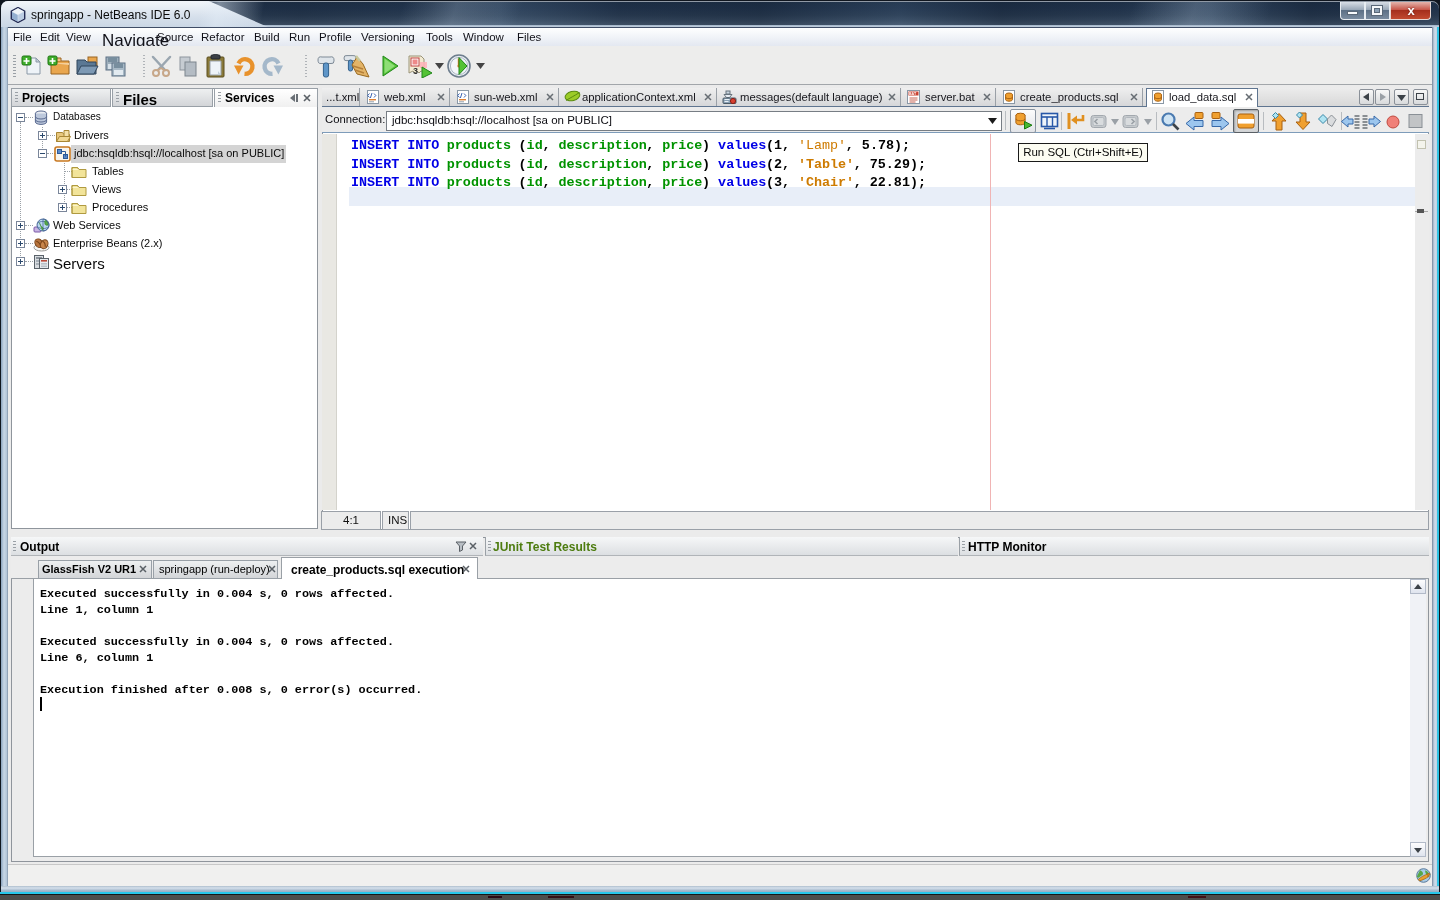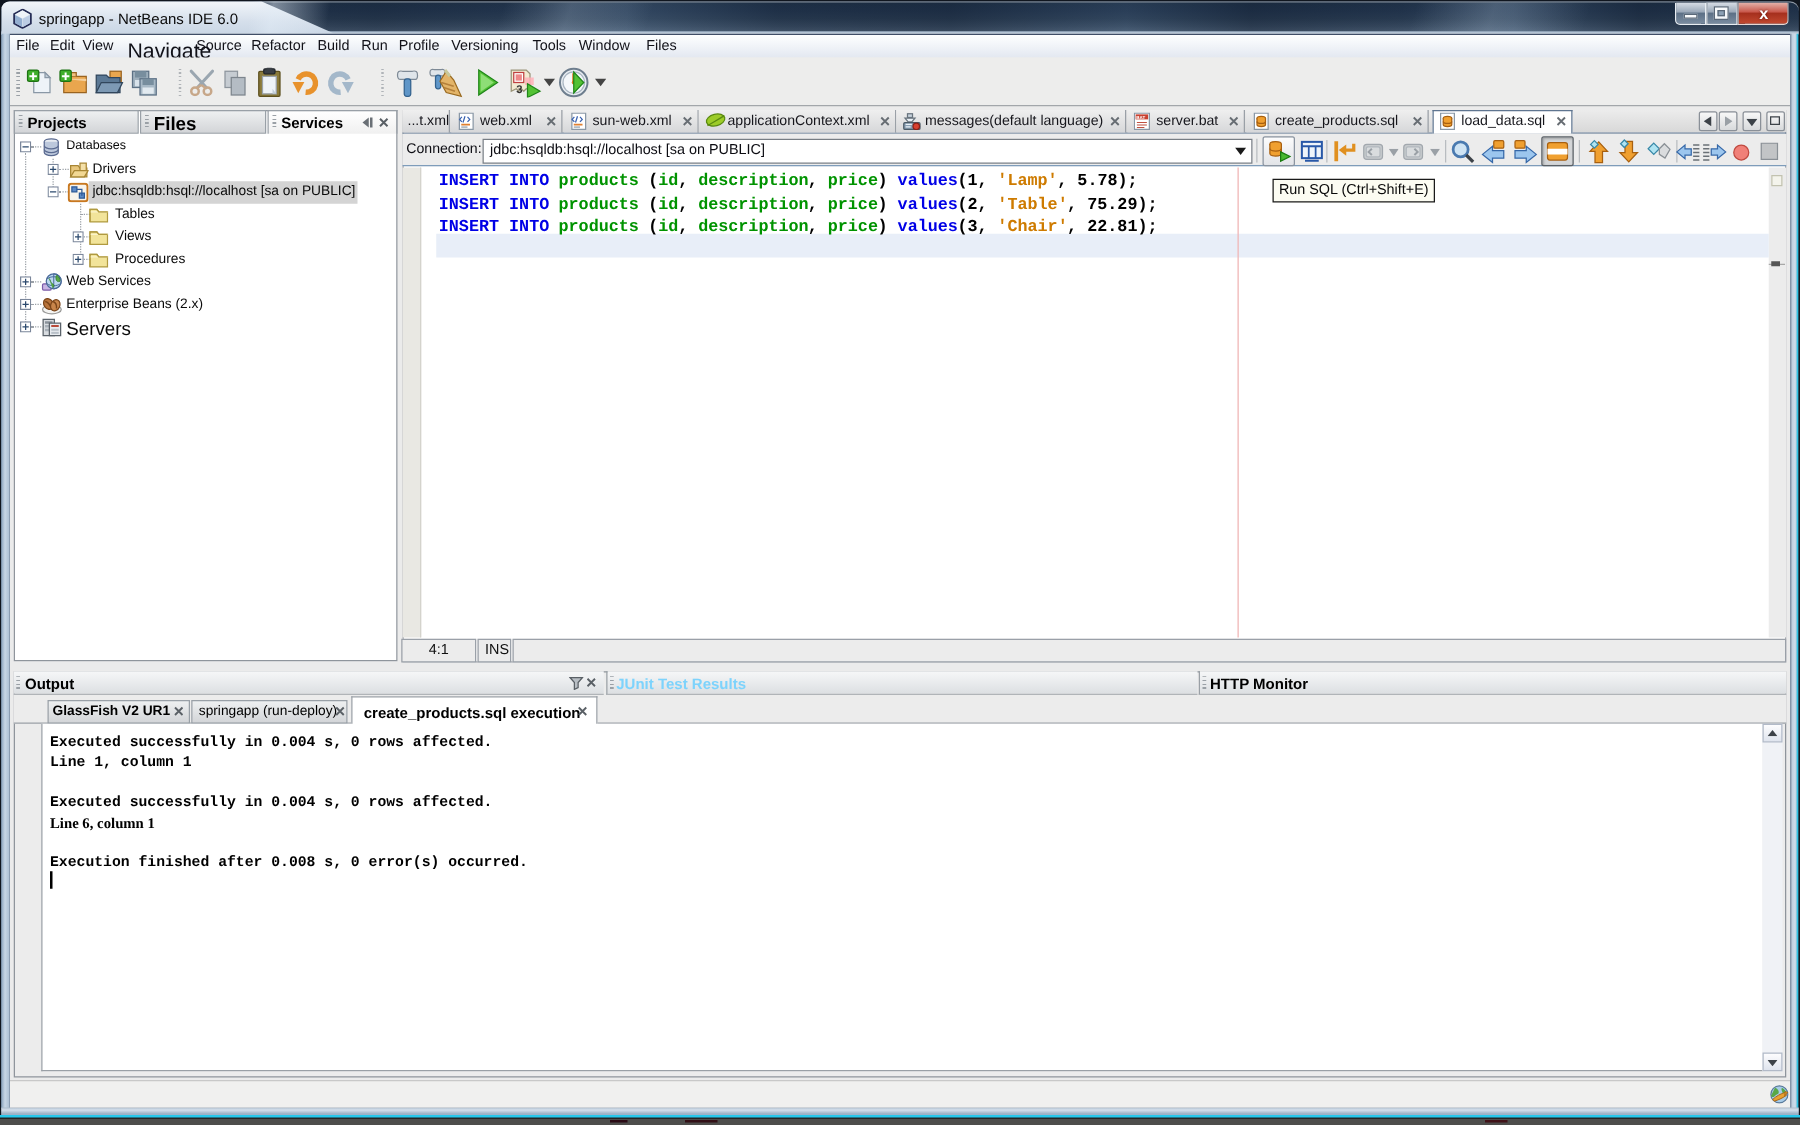--- a/index.html
+++ b/index.html
@@ -500,21 +500,21 @@
 <div class="a" style="left:446.8px;top:137.3px;height:18.5px;line-height:18.5px;font-family:'Liberation Mono',monospace;font-size:13.4px;font-weight:bold;color:#009300;white-space:pre">products</div>
 <div class="a" style="left:518.6px;top:137.3px;height:18.5px;line-height:18.5px;font-family:'Liberation Mono',monospace;font-size:13.4px;font-weight:bold;color:#000000;white-space:pre">(</div>
 <div class="a" style="left:526.6px;top:137.3px;height:18.5px;line-height:18.5px;font-family:'Liberation Mono',monospace;font-size:13.4px;font-weight:bold;color:#009300;white-space:pre">id</div>
 <div class="a" style="left:542.5px;top:137.3px;height:18.5px;line-height:18.5px;font-family:'Liberation Mono',monospace;font-size:13.4px;font-weight:bold;color:#000000;white-space:pre">, </div>
 <div class="a" style="left:558.5px;top:137.3px;height:18.5px;line-height:18.5px;font-family:'Liberation Mono',monospace;font-size:13.4px;font-weight:bold;color:#009300;white-space:pre">description</div>
 <div class="a" style="left:646.3px;top:137.3px;height:18.5px;line-height:18.5px;font-family:'Liberation Mono',monospace;font-size:13.4px;font-weight:bold;color:#000000;white-space:pre">, </div>
 <div class="a" style="left:662.2px;top:137.3px;height:18.5px;line-height:18.5px;font-family:'Liberation Mono',monospace;font-size:13.4px;font-weight:bold;color:#009300;white-space:pre">price</div>
 <div class="a" style="left:702.1px;top:137.3px;height:18.5px;line-height:18.5px;font-family:'Liberation Mono',monospace;font-size:13.4px;font-weight:bold;color:#000000;white-space:pre">) </div>
 <div class="a" style="left:718.1px;top:137.3px;height:18.5px;line-height:18.5px;font-family:'Liberation Mono',monospace;font-size:13.4px;font-weight:bold;color:#0000e6;white-space:pre">values</div>
 <div class="a" style="left:766.0px;top:137.3px;height:18.5px;line-height:18.5px;font-family:'Liberation Mono',monospace;font-size:13.4px;font-weight:bold;color:#000000;white-space:pre">(1, </div>
-<div class="a" style="left:797.9px;top:137.3px;height:18.5px;line-height:18.5px;font-family:'Liberation Mono',monospace;font-size:13.4px;font-weight:bold;color:#ce7b00;white-space:pre">'Lamp'</div>
+<div class="a" style="left:797.9px;top:137.3px;height:18.5px;line-height:18.5px;font-family:'Liberation Mono',monospace;font-size:13.4px;font-weight:normal;color:#ce7b00;white-space:pre">'Lamp'</div>
 <div class="a" style="left:845.8px;top:137.3px;height:18.5px;line-height:18.5px;font-family:'Liberation Mono',monospace;font-size:13.4px;font-weight:bold;color:#000000;white-space:pre">, 5.78);</div>
 <div class="a" style="left:351.0px;top:155.8px;height:18.5px;line-height:18.5px;font-family:'Liberation Mono',monospace;font-size:13.4px;font-weight:bold;color:#0000e6;white-space:pre">INSERT INTO</div>
 <div class="a" style="left:446.8px;top:155.8px;height:18.5px;line-height:18.5px;font-family:'Liberation Mono',monospace;font-size:13.4px;font-weight:bold;color:#009300;white-space:pre">products</div>
 <div class="a" style="left:518.6px;top:155.8px;height:18.5px;line-height:18.5px;font-family:'Liberation Mono',monospace;font-size:13.4px;font-weight:bold;color:#000000;white-space:pre">(</div>
 <div class="a" style="left:526.6px;top:155.8px;height:18.5px;line-height:18.5px;font-family:'Liberation Mono',monospace;font-size:13.4px;font-weight:bold;color:#009300;white-space:pre">id</div>
 <div class="a" style="left:542.5px;top:155.8px;height:18.5px;line-height:18.5px;font-family:'Liberation Mono',monospace;font-size:13.4px;font-weight:bold;color:#000000;white-space:pre">, </div>
 <div class="a" style="left:558.5px;top:155.8px;height:18.5px;line-height:18.5px;font-family:'Liberation Mono',monospace;font-size:13.4px;font-weight:bold;color:#009300;white-space:pre">description</div>
 <div class="a" style="left:646.3px;top:155.8px;height:18.5px;line-height:18.5px;font-family:'Liberation Mono',monospace;font-size:13.4px;font-weight:bold;color:#000000;white-space:pre">, </div>
 <div class="a" style="left:662.2px;top:155.8px;height:18.5px;line-height:18.5px;font-family:'Liberation Mono',monospace;font-size:13.4px;font-weight:bold;color:#009300;white-space:pre">price</div>
 <div class="a" style="left:702.1px;top:155.8px;height:18.5px;line-height:18.5px;font-family:'Liberation Mono',monospace;font-size:13.4px;font-weight:bold;color:#000000;white-space:pre">) </div>
@@ -545,21 +545,21 @@
 <div class="a" style="left:388px;top:514px;font-size:11.5px;color:#111">INS</div>
 
 <div class="a" style="left:11px;top:537px;width:1418px;height:325px;background:#ececec;border:1px solid #8f959c"></div>
 <div class="a" style="left:11px;top:537px;width:472px;height:19px;background:linear-gradient(#f6f7f8,#dcdfe2);border-bottom:1px solid #b0b4b8"></div>
 <div class="a" style="left:485px;top:537px;width:473px;height:19px;background:linear-gradient(#f6f7f8,#dcdfe2);border-bottom:1px solid #b0b4b8;border-left:1px solid #9aa0a6"></div>
 <div class="a" style="left:959px;top:537px;width:470px;height:19px;background:linear-gradient(#f6f7f8,#dcdfe2);border-bottom:1px solid #b0b4b8;border-left:1px solid #9aa0a6"></div>
 <div class="a" style="left:13px;top:541px;width:3px;height:11px;background-image:repeating-linear-gradient(#9aa0a6 0 1px,transparent 1px 3px)"></div>
 <div class="a" style="left:488px;top:541px;width:3px;height:11px;background-image:repeating-linear-gradient(#9aa0a6 0 1px,transparent 1px 3px)"></div>
 <div class="a" style="left:962px;top:541px;width:3px;height:11px;background-image:repeating-linear-gradient(#9aa0a6 0 1px,transparent 1px 3px)"></div>
 <div class="a" style="left:20px;top:540px;font-size:12px;font-weight:bold;color:#000">Output</div>
-<div class="a" style="left:493px;top:540px;font-size:12px;font-weight:bold;color:#7dd3fc">JUnit Test Results</div>
+<div class="a" style="left:493px;top:540px;font-size:12px;font-weight:bold;color:#4d7c0f">JUnit Test Results</div>
 <div class="a" style="left:968px;top:540px;font-size:12px;font-weight:bold;color:#000">HTTP Monitor</div>
 <svg class="a" style="left:455px;top:541px" width="12" height="11" viewBox="0 0 12 11">
     <path d="M1 1h10L7.5 5v4l-3 1.5V5z" fill="#b8bec4" stroke="#5a6066"></path>
   </svg>
 <svg class="a" style="left:469px;top:542px" width="8" height="8" viewBox="0 0 8 8">
     <path d="M1 1l6 6M7 1L1 7" stroke="#5a6066" stroke-width="1.5"></path>
   </svg>
 
 <div class="a" style="left:11px;top:556px;width:1418px;height:23px;background:#ececec;border-bottom:1px solid #9aa0a6"></div>
 <div class="a g" style="left:38px;top:560px;width:114px;height:19px"></div>
@@ -575,21 +575,21 @@
     <path d="M1 1l6 6M7 1L1 7" stroke="#5a6066" stroke-width="1.5"></path>
   </svg>
 <svg class="a" style="left:462px;top:565px" width="8" height="8" viewBox="0 0 8 8">
     <path d="M1 1l6 6M7 1L1 7" stroke="#5a6066" stroke-width="1.5"></path>
   </svg>
 
 <div class="a" style="left:33px;top:579px;width:1377px;height:278px;background:#fff;border-left:1px solid #9aa0a6;border-bottom:1px solid #9aa0a6"></div>
 <div class="a" style="left:40px;top:585.5px;height:16px;line-height:16px;font-family:'Liberation Mono',monospace;font-size:11.8px;font-weight:bold;color:#000;white-space:pre">Executed successfully in 0.004 s, 0 rows affected.</div>
 <div class="a" style="left:40px;top:601.5px;height:16px;line-height:16px;font-family:'Liberation Mono',monospace;font-size:11.8px;font-weight:bold;color:#000;white-space:pre">Line 1, column 1</div>
 <div class="a" style="left:40px;top:633.5px;height:16px;line-height:16px;font-family:'Liberation Mono',monospace;font-size:11.8px;font-weight:bold;color:#000;white-space:pre">Executed successfully in 0.004 s, 0 rows affected.</div>
-<div class="a" style="left:40px;top:649.5px;height:16px;line-height:16px;font-family:Liberation Serif, serif;font-size:11.8px;font-weight:bold;color:#000;white-space:pre">Line 6, column 1</div>
+<div class="a" style="left:40px;top:649.5px;height:16px;line-height:16px;font-family:Liberation Mono, monospace;font-size:11.8px;font-weight:bold;color:#000;white-space:pre">Line 6, column 1</div>
 <div class="a" style="left:40px;top:681.5px;height:16px;line-height:16px;font-family:'Liberation Mono',monospace;font-size:11.8px;font-weight:bold;color:#000;white-space:pre">Execution finished after 0.008 s, 0 error(s) occurred.</div>
 <div class="a" style="left:40px;top:697px;width:2px;height:14px;background:#000"></div>
 
 <div class="a" style="left:1410px;top:579px;width:16px;height:278px;background:#f0f2f6"></div>
 <div class="a" style="left:1410px;top:579px;width:16px;height:15px;background:linear-gradient(#fdfdfe,#dfe4ee);border:1px solid #b2bac8"></div>
 <svg class="a" style="left:1414px;top:584px" width="8" height="5" viewBox="0 0 8 5">
     <path d="M0 5h8L4 0z" fill="#3c4248"></path>
   </svg>
 <div class="a" style="left:1410px;top:842px;width:16px;height:15px;background:linear-gradient(#fdfdfe,#dfe4ee);border:1px solid #b2bac8"></div>
 <svg class="a" style="left:1414px;top:848px" width="8" height="5" viewBox="0 0 8 5">

